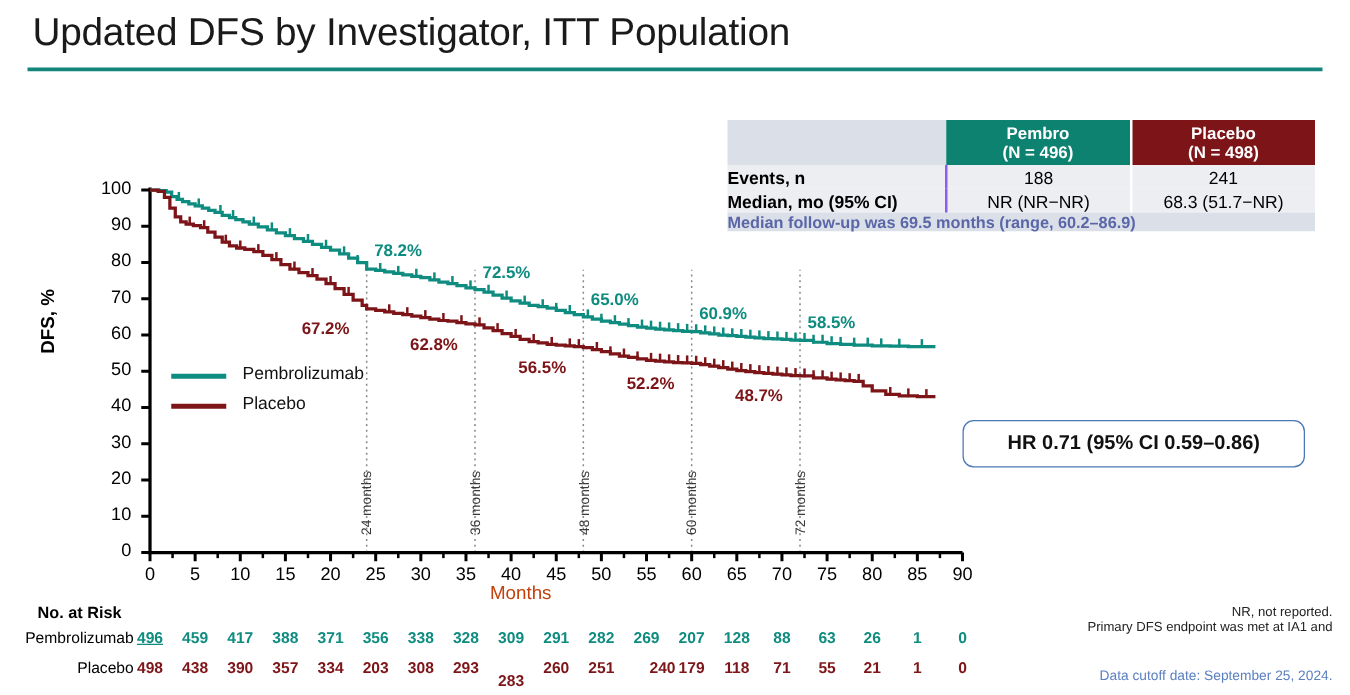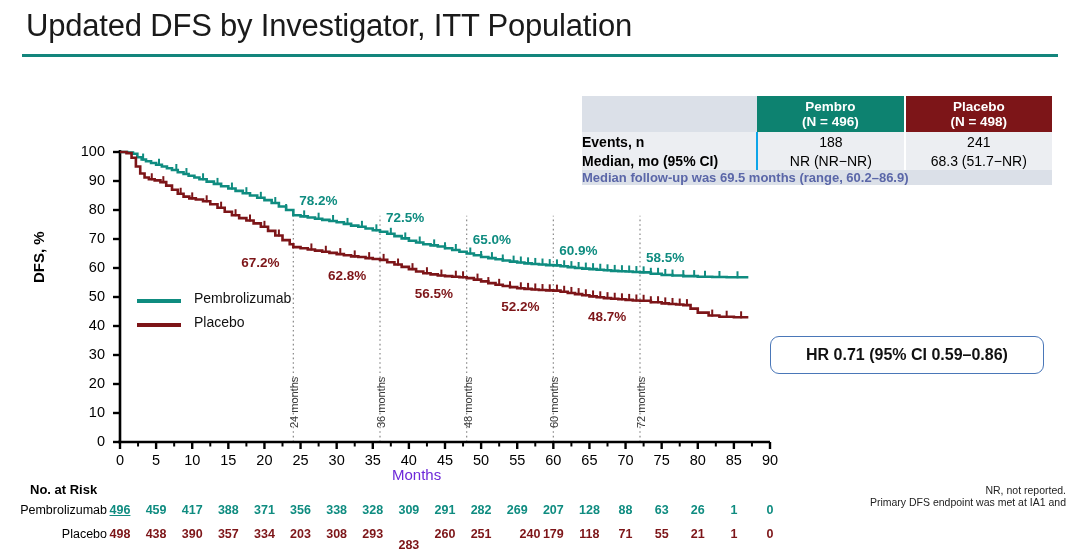--- a/index.html
+++ b/index.html
@@ -29,21 +29,21 @@
   .sumtable td{padding:0;}
   .st-blank{background:#dbe0e8;width:176px;height:36px;}
   .st-head{
     color:#ffffff;font-weight:bold;text-align:center;
     line-height:15px;padding:3px 0 4px 0;width:147px;font-size:13.5px;
   }
   .st-head.pembro{background:#0d8270;border-right:2px solid #ffffff;}
   .st-head.placebo{background:#7d1518;}
   .st-lbl{
     background:#eceef2;font-weight:bold;font-size:14px;color:#000;
-    padding:1px 0 1px 8px;height:19px;border-right:2px solid #0ea5e9;
+    padding:1px 0 1px 8px;height:19px;border-right:2px solid #8b5cf6;
   }
   .st-val{
     background:#eceef2;text-align:center;font-size:14px;color:#000;
     padding:1px 0;border-right:2px solid #ffffff;
   }
   .st-val.last{border-right:none;}
   .st-note{
     background:#dbe0e8;color:#5a66a8;font-weight:bold;font-size:13px;
     padding:2px 0 3px 8px;
   }
@@ -51,21 +51,21 @@
   
   #plot{position:absolute;left:0;top:0;width:1080px;height:556px;}
 
   .axis-ylabel{
     position:absolute;left:30px;top:283px;
     transform:rotate(-90deg);transform-origin:left top;
     font-size:15px;font-weight:bold;color:#000;white-space:nowrap;
   }
   .axis-xlabel{
     position:absolute;left:392px;top:466px;
-    font-size:15px;color:#6d28d9;
+    font-size:15px;color:#c2410c;
   }
 
   .ytick-lbl{position:absolute;font-size:14.5px;color:#000;text-align:right;width:34px;}
   .xtick-lbl{position:absolute;font-size:14.5px;color:#000;text-align:center;width:34px;}
 
   .vline-lbl{
     position:absolute;font-size:11px;color:#3a3a3a;white-space:nowrap;
     transform:rotate(-90deg);transform-origin:left top;
   }
 
@@ -389,14 +389,15 @@
         <div class="risk-cell maroon" style="left: 682.778px;">21</div>
         <div class="risk-cell maroon" style="left: 718.889px;">1</div>
         <div class="risk-cell maroon" style="left: 755px;">0</div>
       </div>
     </div>
 
   <div class="foot">
     <div>NR, not reported.</div>
     <div>Primary DFS endpoint was met at IA1 and</div>
   </div>
+  <div class="foot-date">Data cutoff date: September 25, 2024.</div>
 
 </div>
 
 </body></html>

